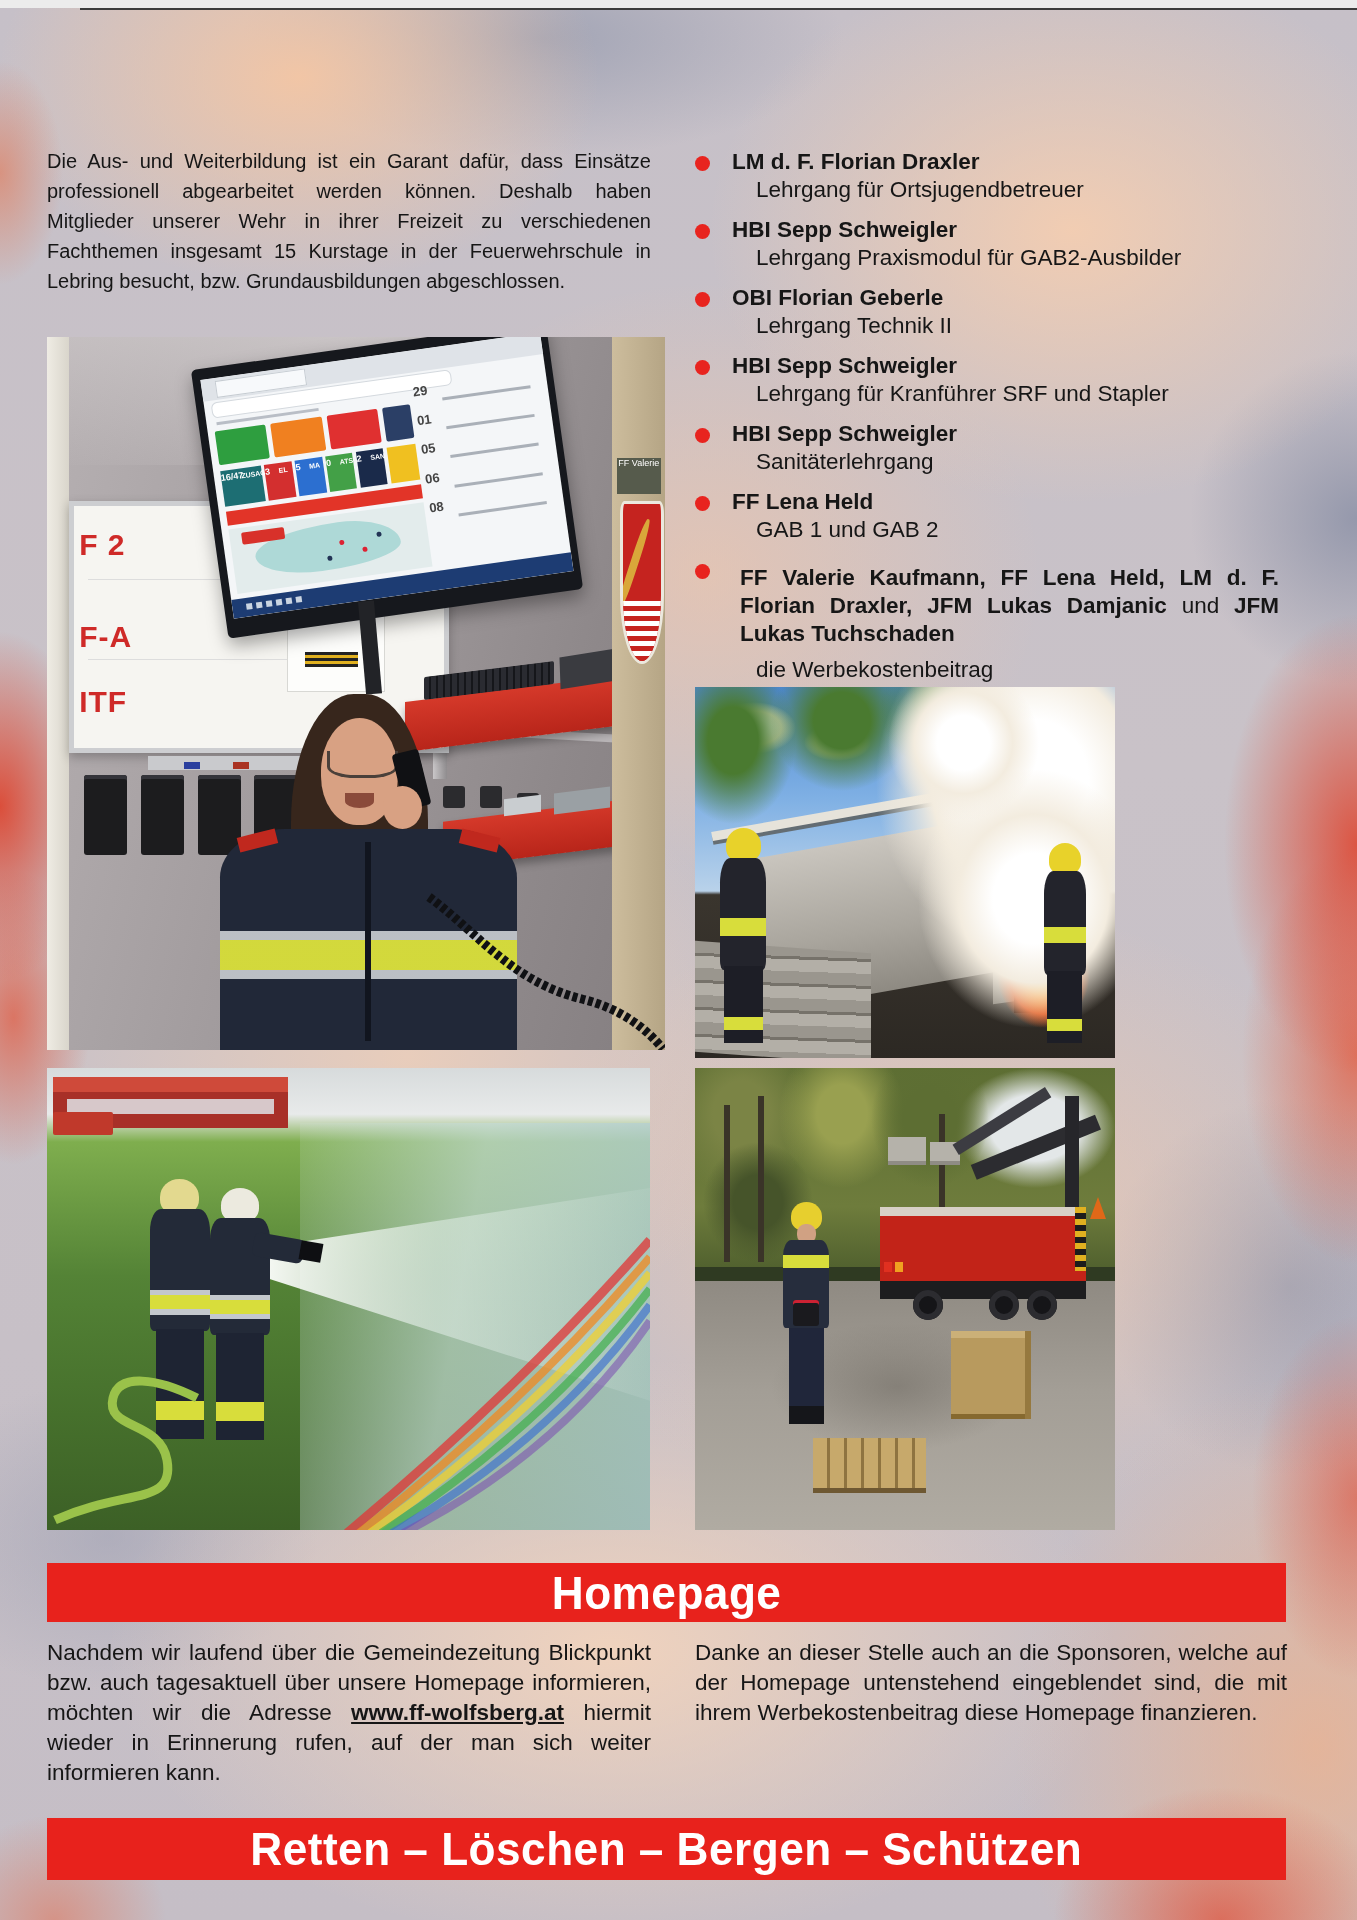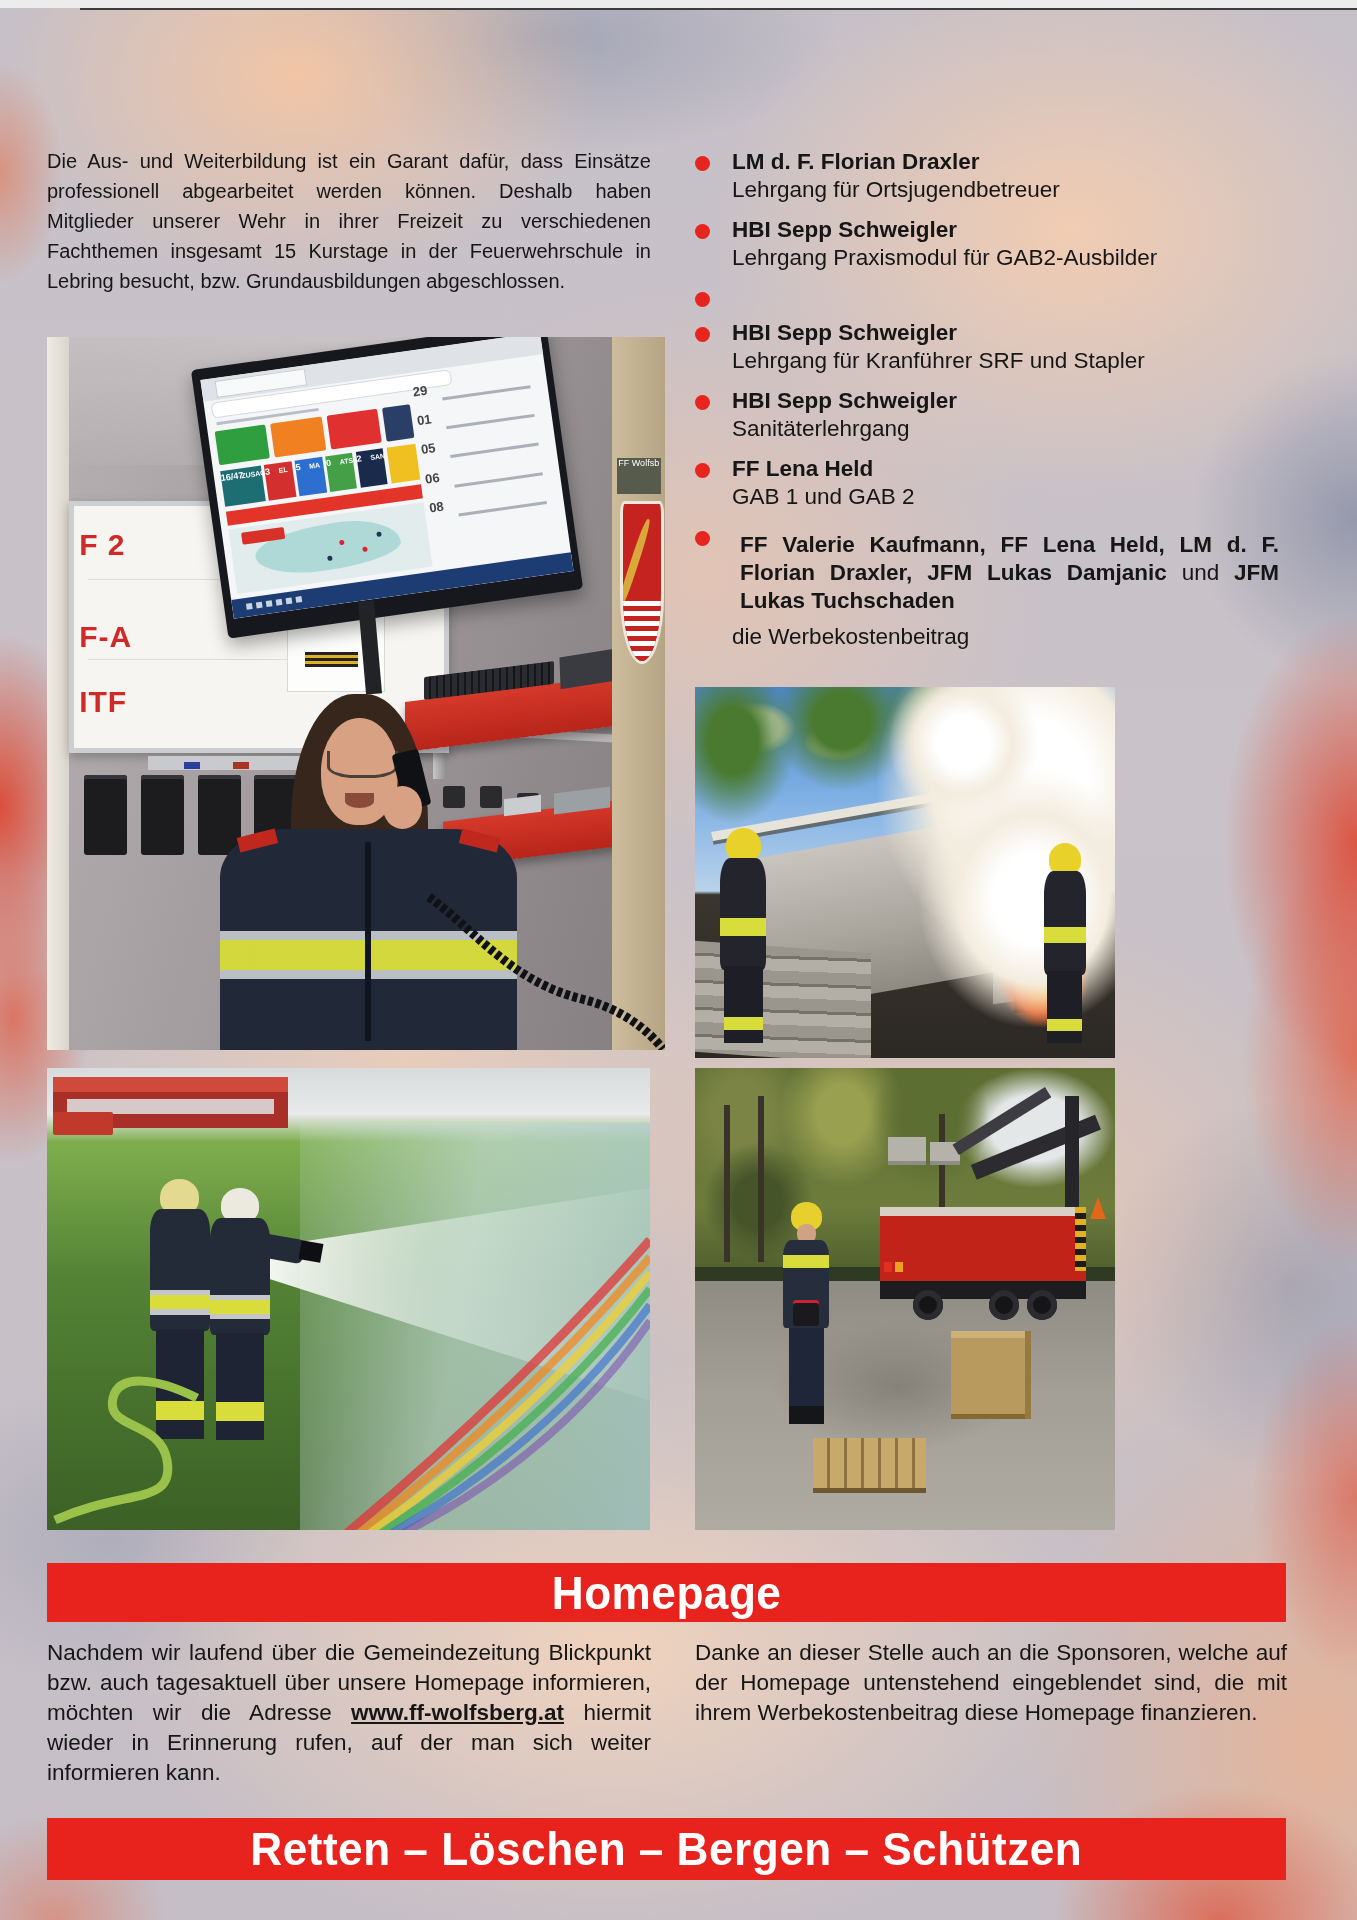--- a/index.html
+++ b/index.html
@@ -36,21 +36,21 @@
   .banner span{color:#ffffff;font-weight:700;font-size:46px;letter-spacing:.5px;transform:scaleX(.96);}
   .b1{top:75px;height:62px}.b2{top:1563px;height:59px}.b3{top:1818px;height:62px}
 
   .intro{position:absolute;left:47px;top:146px;width:604px;margin:0;font-size:20px;line-height:30px;text-align:justify;}
 
   .bullets{position:absolute;left:695px;top:148px;width:592px;}
   .bullet{display:flex;margin-bottom:12px;}
   .dot{flex:none;width:15px;height:15px;border-radius:50%;background:#e8241f;margin:8px 22px 0 0;}
   .bt{font-size:22.5px;line-height:28px;text-align:justify;}
   .bname{display:block;font-weight:700;}
-  .bdesc{display:block;}
+  .bdesc{display:block;margin-left:24px;}
   .bline b{font-weight:700;} .bline{margin:8px;}
 
   .photo{position:absolute;overflow:hidden;background:#888;}
   .photo *{position:absolute;}
   .p1{left:47px;top:337px;width:618px;height:713px;
       background:linear-gradient(105deg,#b7b1b3 0%,#a19b9d 45%,#8e888a 78%,#847e80 100%);}
   .p2{left:695px;top:687px;width:420px;height:371px;background:linear-gradient(180deg,#4c87d2 0%,#7fb0e4 30%,#b9d2ea 55%,#3a352e 56%,#2c2823 100%);}
   .p3{left:47px;top:1068px;width:603px;height:462px;background:linear-gradient(180deg,#d7dbdc 0%,#e8eaea 10%,#7fae4e 16%,#548336 45%,#46702c 75%,#3c6026 100%);}
   .p4{left:695px;top:1068px;width:420px;height:462px;background:linear-gradient(180deg,#5d6e33 0%,#6e7c3c 30%,#50602e 44%,#8f8a82 46%,#a39e96 70%,#b0aba2 100%);}
 
@@ -219,20 +219,24 @@
     </div>
     <div class="bullet">
       <span class="dot"></span>
       <div class="bt">
         <span class="bname">HBI Sepp Schweigler</span>
         <span class="bdesc">Lehrgang Praxismodul für GAB2-Ausbilder</span>
       </div>
     </div>
     <div class="bullet">
       <span class="dot"></span>
+      <div class="bt">
+        <span class="bname">OBI Florian Geberle</span>
+        <span class="bdesc">Lehrgang Technik II</span>
+      </div>
     </div>
     <div class="bullet">
       <span class="dot"></span>
       <div class="bt">
         <span class="bname">HBI Sepp Schweigler</span>
         <span class="bdesc">Lehrgang für Kranführer SRF und Stapler</span>
       </div>
     </div>
     <div class="bullet">
       <span class="dot"></span>
@@ -381,21 +385,21 @@
     <div class="socket" style="left:76%;top:64%"></div>
 
     <div class="shelf sh1"></div>
     <div class="keyboard"></div>
     <div class="laptop"></div>
     <div class="shelf sh2"></div>
     <div class="dev1"></div>
     <div class="dev2"></div>
 
     <div class="pillar">
-      <div class="emblem-band">FF Wolfsb</div>
+      <div class="emblem-band">FF Valerie</div>
       <div class="shield">
         <div class="shield-gold"></div>
         <div class="shield-stripes"></div>
       </div>
     </div>
 
     <div class="woman">
       <div class="hair"></div>
       <div class="face"></div>
       <div class="glasses"></div>

